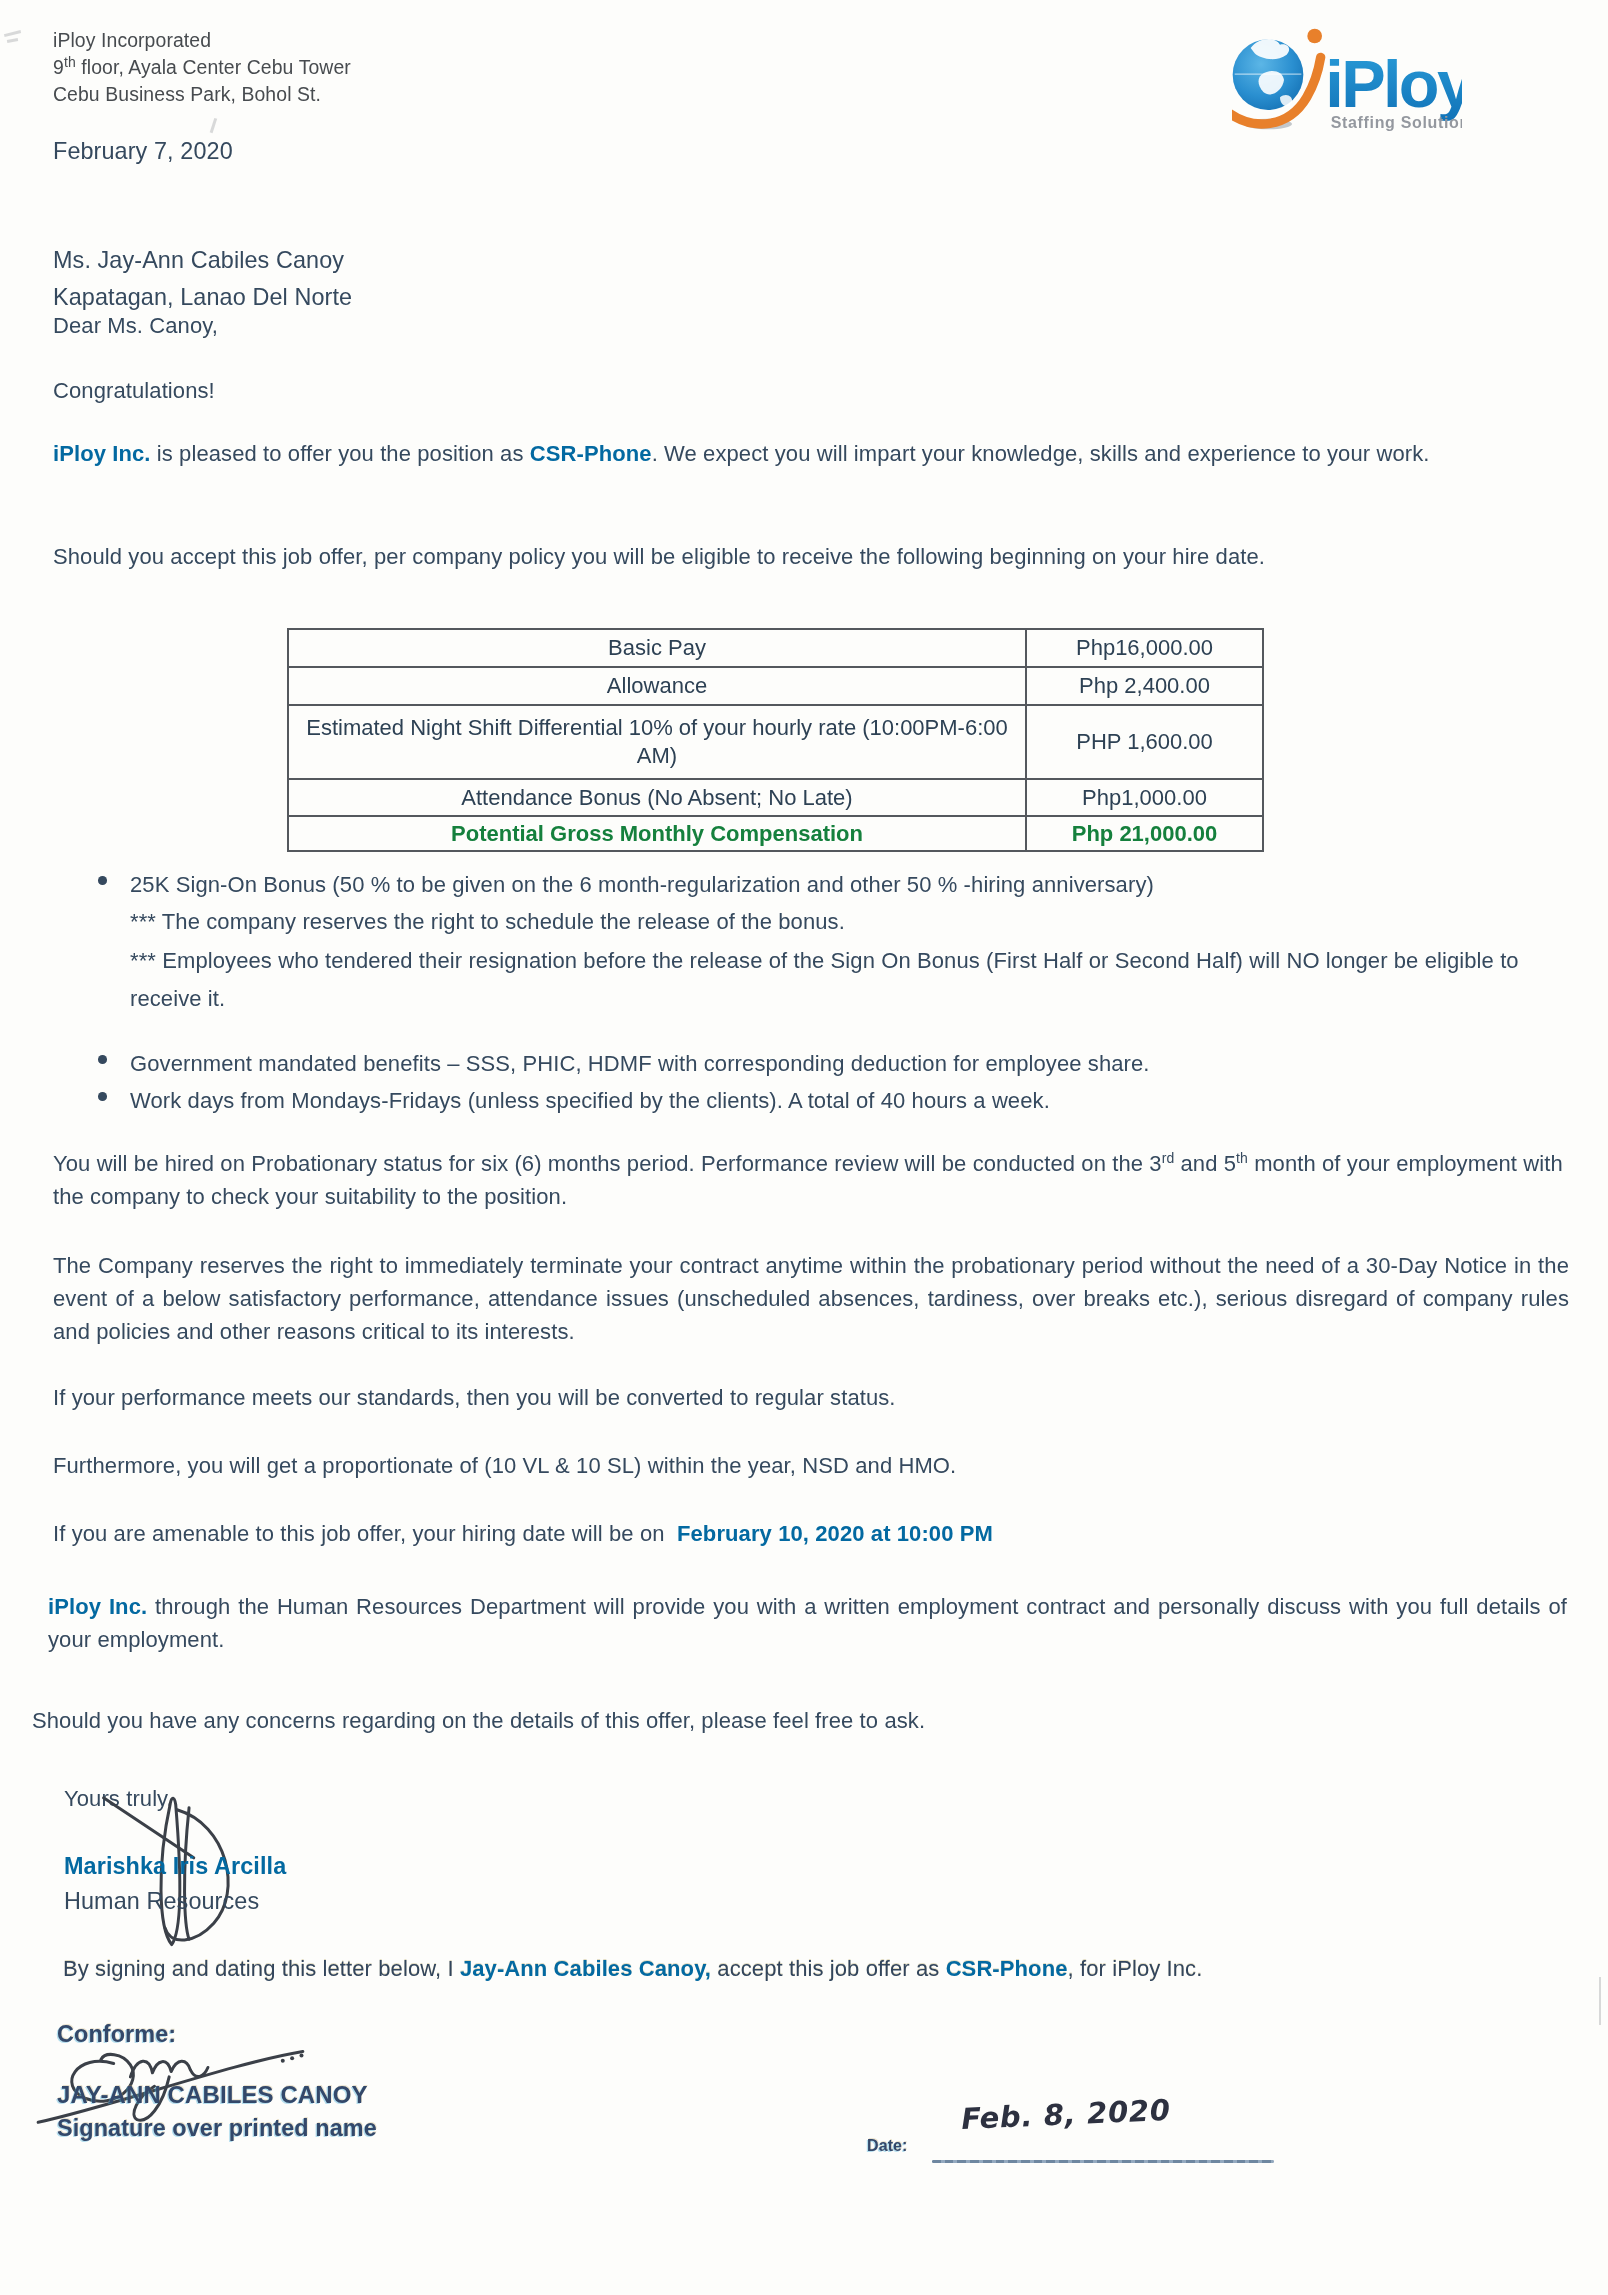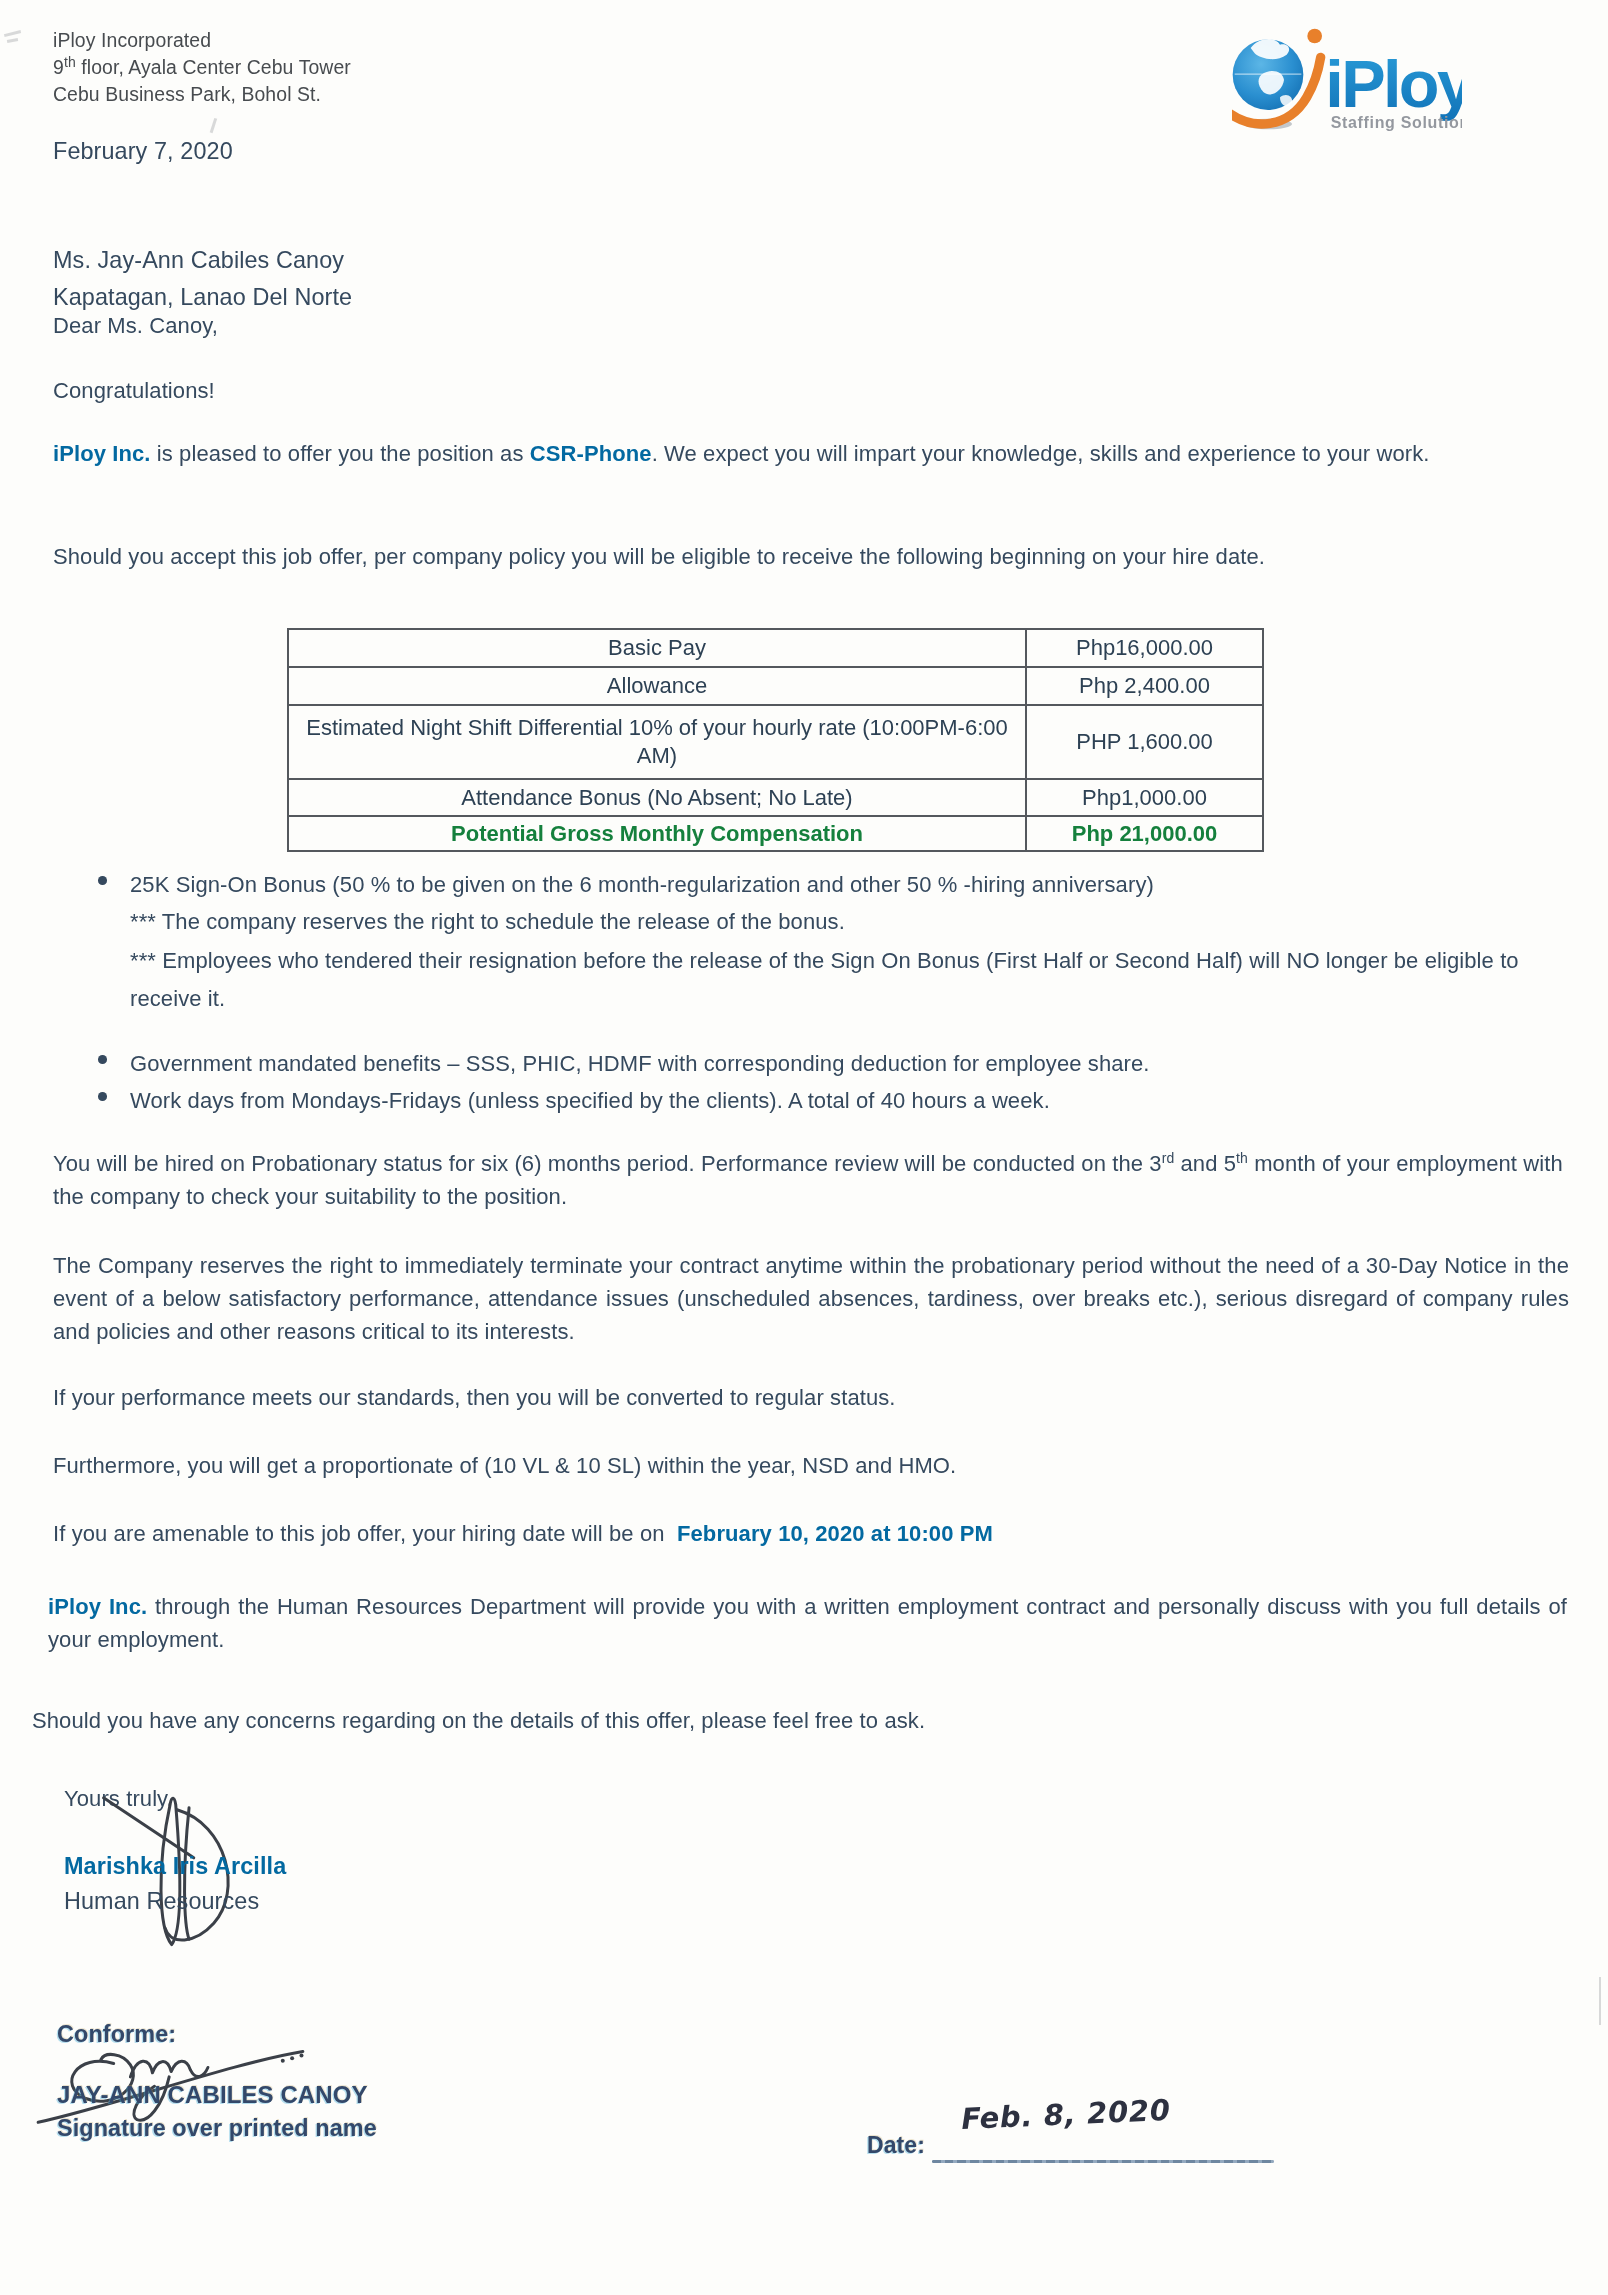--- a/index.html
+++ b/index.html
@@ -167,34 +167,35 @@
   <svg class="abs sig" style="left:70px;top:1771px;" width="174" height="187" viewBox="0 0 260 280">
     <path d="M50,40 L185,130"></path>
     <path d="M150,48 C130,140 132,235 152,260 C170,235 165,135 158,50 C156,38 152,38 150,48"></path>
     <path d="M178,55 C168,150 170,230 178,252"></path>
     <path d="M160,58 C235,80 258,180 215,228 C188,258 150,262 142,235"></path>
   </svg>
 
   <div class="abs bp bd" style="left:64px;top:1850px;font-size:23.4px;">Marishka Iris Arcilla</div>
   <div class="abs bp" style="left:64px;top:1885px;font-size:23.4px;">Human Resources</div>
 
+  <p class="abs bp accept" style="left:63px;top:1952px;width:1509px;margin:0;white-space:nowrap;"><span>By signing and dating this letter below, I </span><b class="bd">Jay-Ann Cabiles Canoy,</b><span> accept this job offer as </span><b class="bd">CSR-Phone</b><span>, for iPloy Inc.</span></p>
 
   <div class="abs bp chroma" style="left:57px;top:2018px;font-size:23.4px;">Conforme:</div>
 
   <svg class="abs sig" style="left:30px;top:1998px;" width="281" height="137" viewBox="0 0 420 205">
     <path d="M125,98 C70,82 40,130 82,150 C128,168 168,128 150,100 C138,82 112,80 106,92"></path>
     <path d="M150,118 C160,88 178,88 183,112 C190,92 205,88 211,110 C220,90 234,90 240,108 C248,124 260,118 266,104"></path>
     <path d="M12,186 C130,160 300,98 408,80" stroke-dasharray="none"></path>
     <path d="M208,118 C198,162 176,188 160,182 C148,176 160,148 186,132"></path>
     <circle cx="378" cy="94" r="3" fill="#3b4048" stroke="none"></circle>
     <circle cx="392" cy="90" r="3" fill="#3b4048" stroke="none"></circle>
     <circle cx="406" cy="86" r="3" fill="#3b4048" stroke="none"></circle>
   </svg>
 
   <div class="abs bp chroma" style="left:57px;top:2078px;font-size:24px;">JAY-ANN CABILES CANOY</div>
   <div class="abs bp chroma" style="left:57px;top:2112px;font-size:23.4px;">Signature over printed name</div>
 
-  <div class="abs bp chroma" style="left:867px;top:2129px;font-size:23px;">Date:</div>
+  <div class="abs bp chroma" style="left:867px;top:2129px;font-size:16px;">Date:</div>
   <div class="abs handwrite" style="left:962px;top:2102px;">Feb. 8, 2020</div>
   <div class="abs dateline" style="left:932px;top:2160px;width:342px;"></div>
 
 </div>
 
 
 </body></html>

